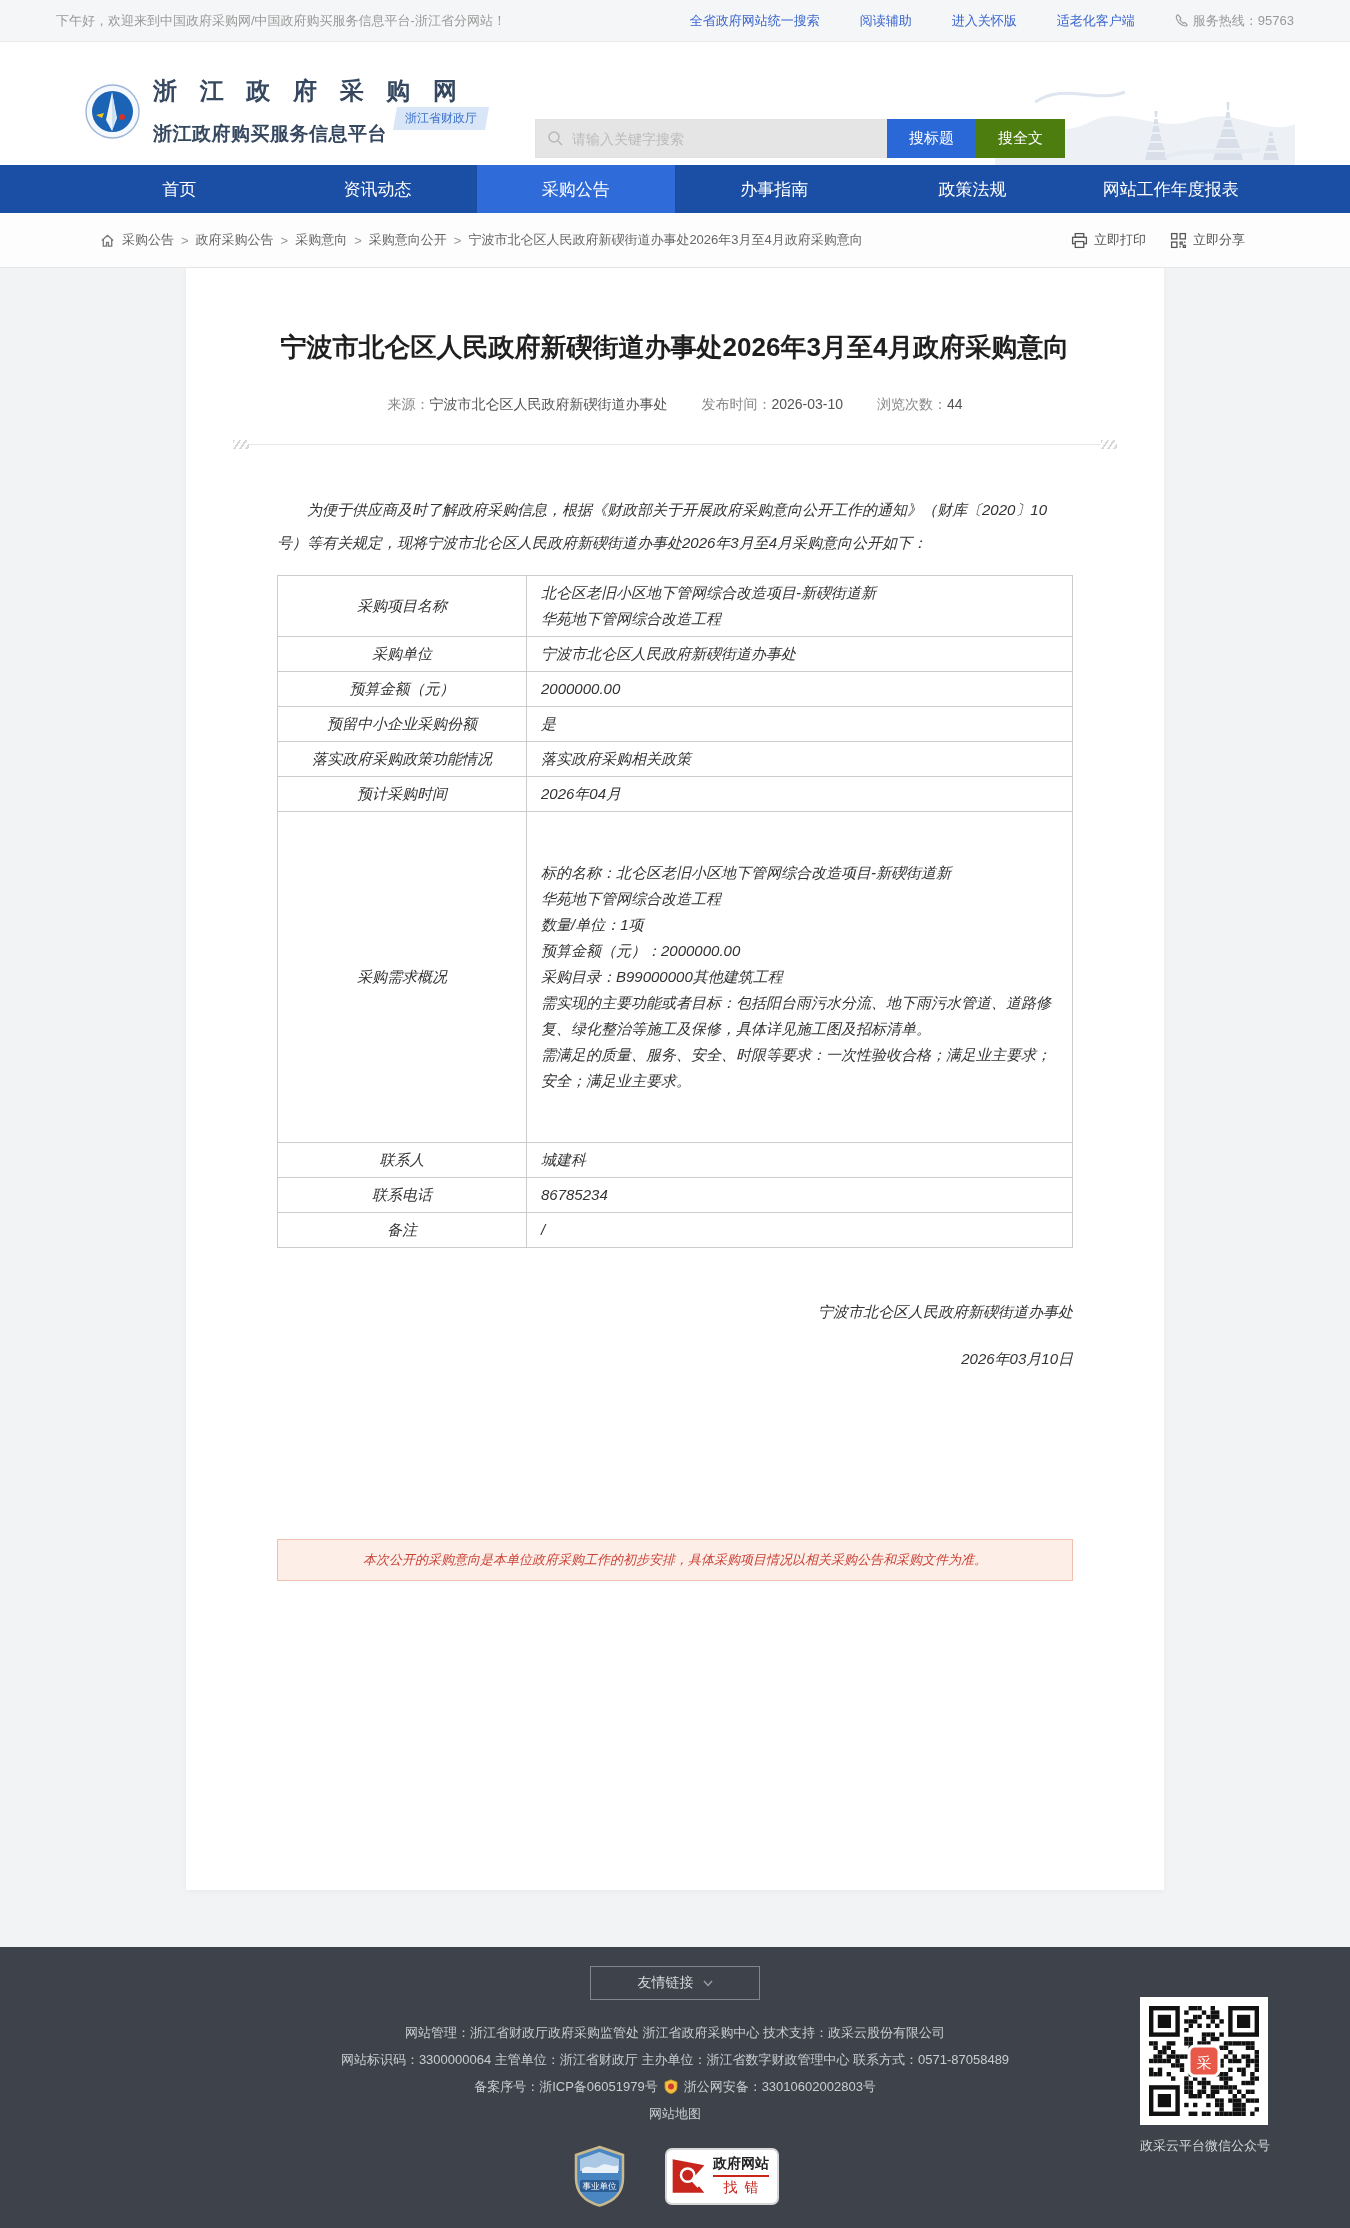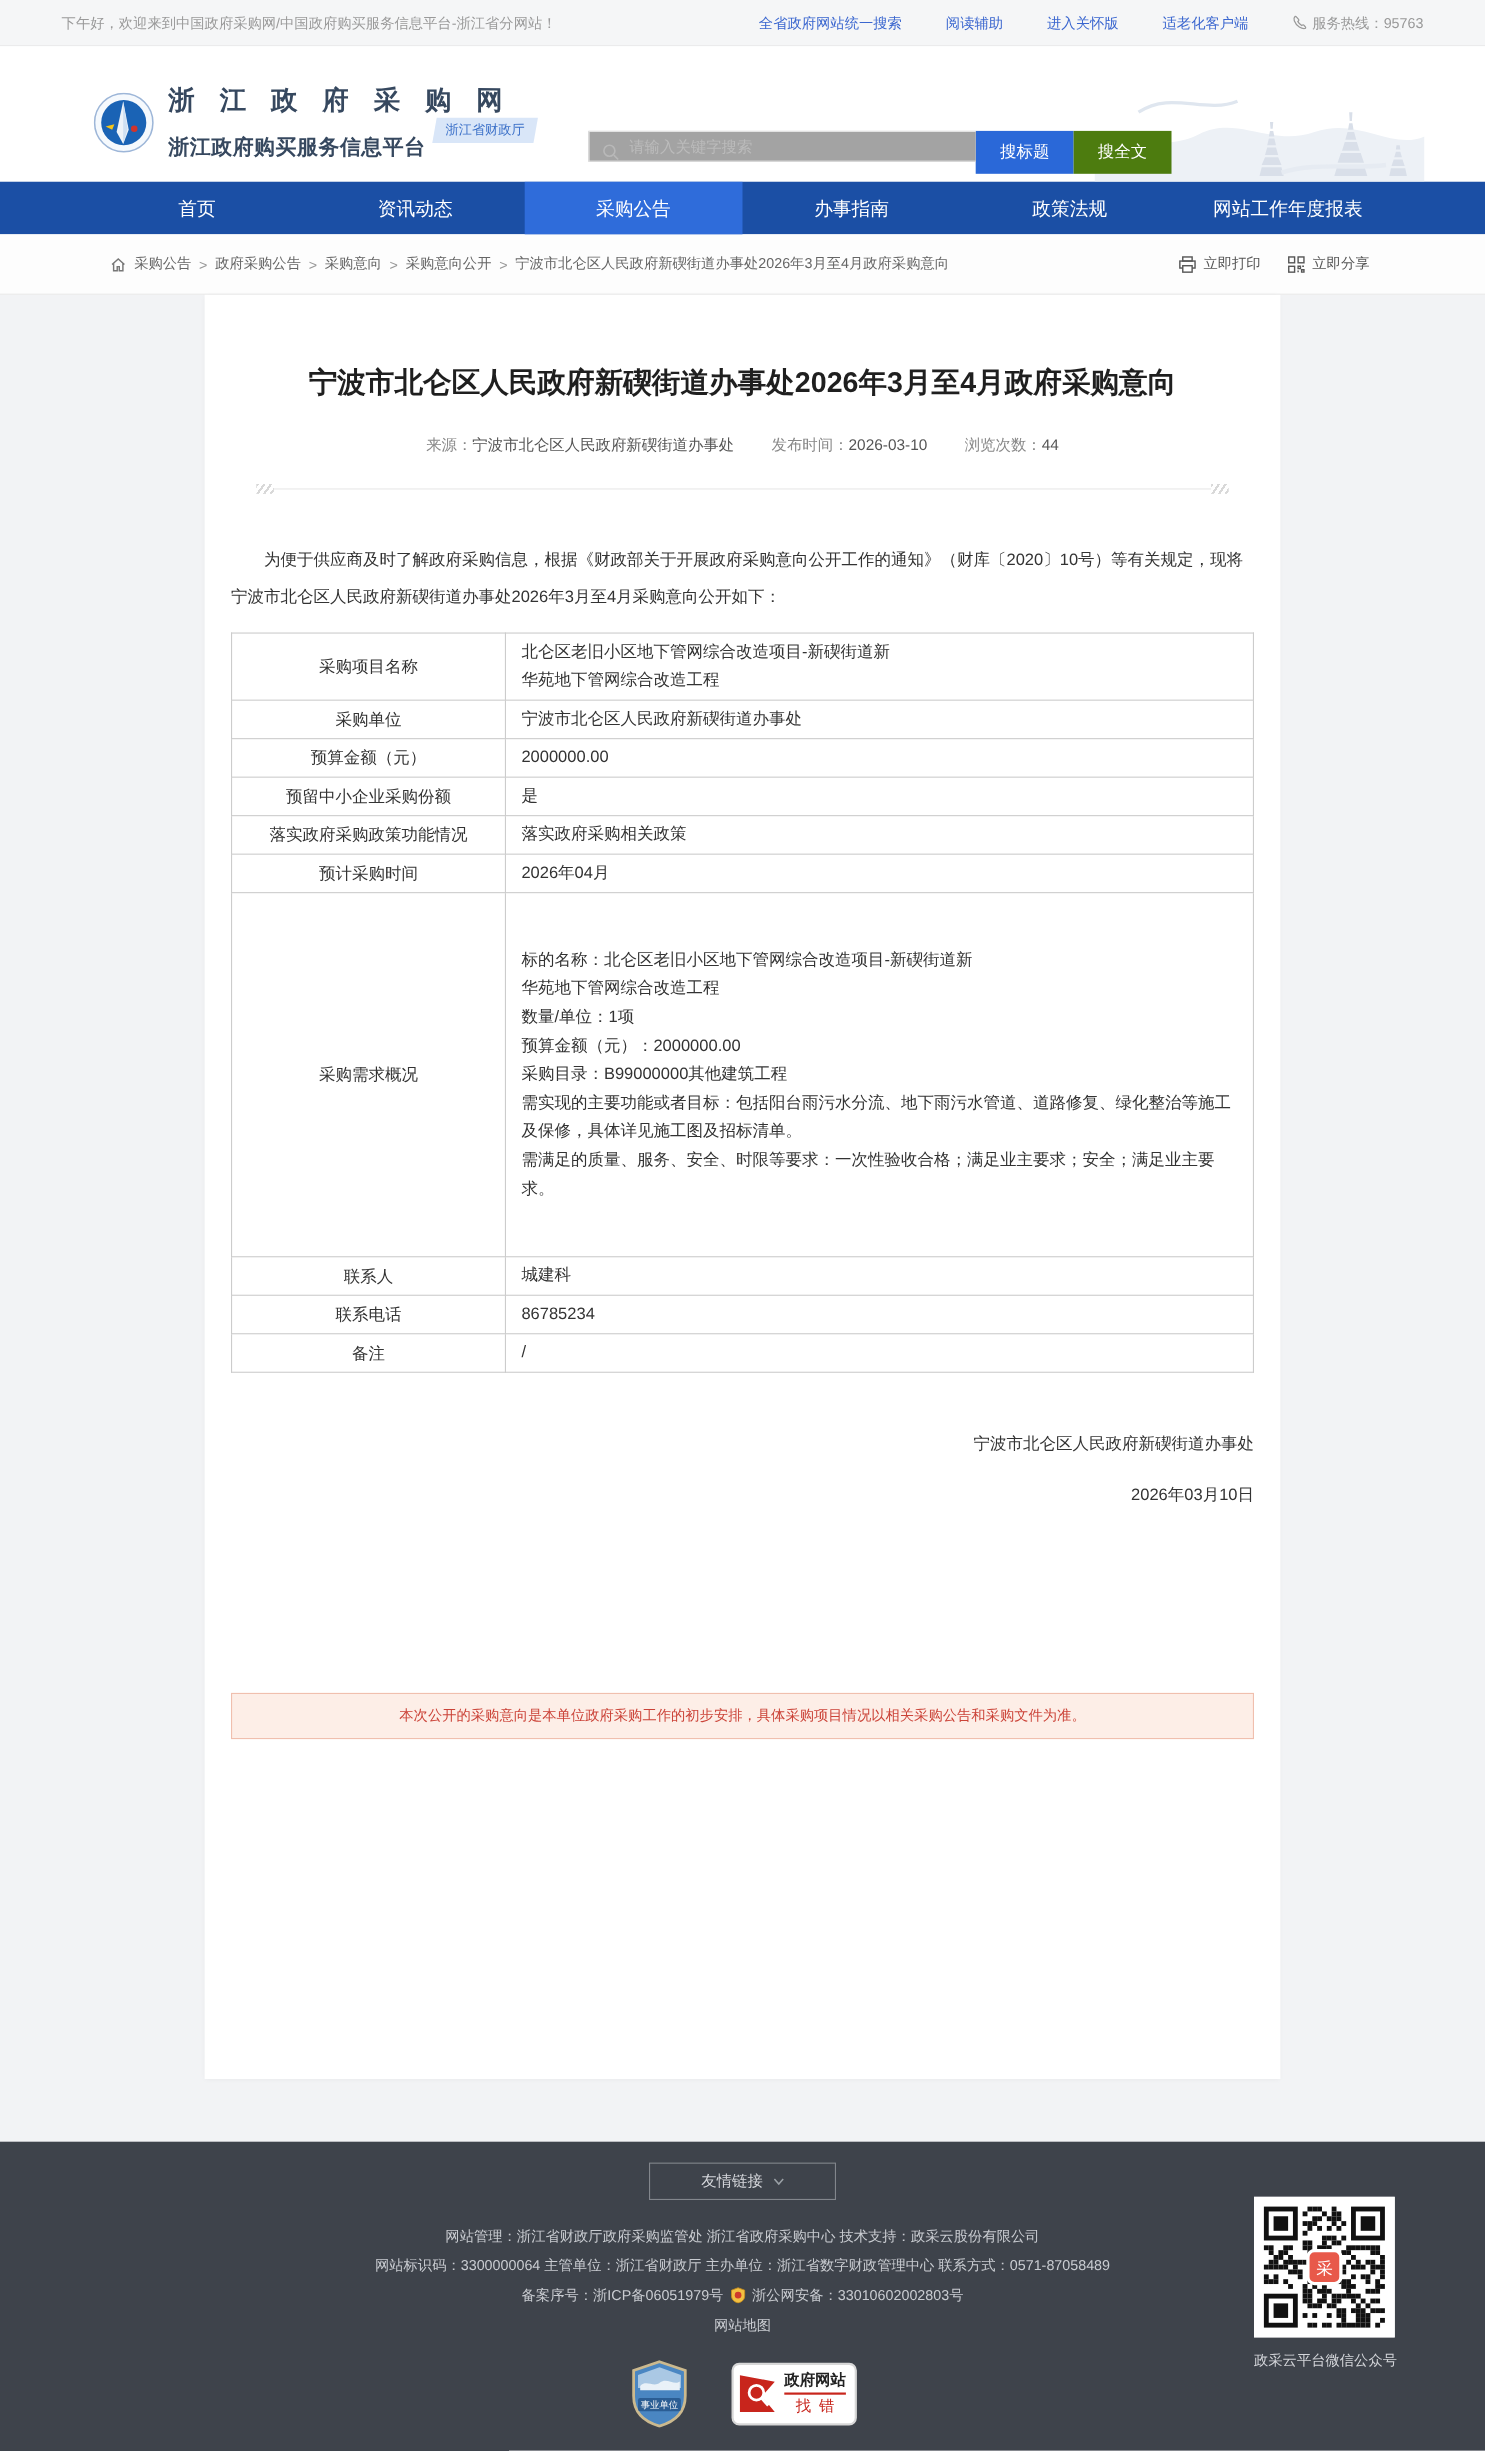--- a/index.html
+++ b/index.html
@@ -20,22 +20,22 @@
   .header { height:123px; background:#fff; position:relative; }
   .logo-wrap { position:absolute; left:85px; top:33px; display:flex; align-items:center; gap:13px; }
   .site-names { position:relative; }
   .site-name-1 { font-size:24px; font-weight:bold; color:#36485f; letter-spacing:8px; white-space:nowrap; }
   .site-name-2 { font-size:19px; font-weight:600; color:#36485f; letter-spacing:0.5px; margin-top:14px; white-space:nowrap; }
   .badge-czt { position:absolute; left:242px; top:32px; background:#d9e6f8; color:#3b70c8;
     font-size:12px; padding:3px 10px; transform:skewX(-10deg); white-space:nowrap; }
   .badge-czt > span { display:inline-block; transform:skewX(10deg); }
   .search-wrap { position:absolute; left:535px; top:77px; display:flex; height:39px; }
   .search-box { position:relative; }
-  .search-input { width:352px; height:28px; border:1px solid #e2e2e2; border-right:none; padding:0 10px 0 36px;
-    font-size:14px; color:#333; outline:none; font-family:inherit; background:#a3a3a3; }
+  .search-input { width:352px; height:39px; border:1px solid #e2e2e2; border-right:none; padding:0 10px 0 36px;
+    font-size:14px; color:#333; outline:none; font-family:inherit; background:#e5e5e5; }
   .search-input::placeholder { color:#bbb; }
   .search-icon-pos { position:absolute; left:12px; top:11px; }
   .btn-search { width:89px; height:39px; border:none; color:#fff; font-size:15px; cursor:pointer; font-family:inherit; }
   .btn-title { background:#2a68d8; }
   .btn-full { background:#4d7c0f; }
   .header-art { position:absolute; right:55px; top:0; width:300px; height:123px; pointer-events:none; }
   
   .nav { height:48px; background:#1b4fa5; display:flex; padding:0 80px; }
   .nav-item { flex:1; display:flex; align-items:center; justify-content:center;
     color:#fff; font-size:17px; cursor:pointer; }
@@ -54,21 +54,21 @@
   .card { width:978px; margin:0 auto; background:#fff; min-height:1622px; padding-top:62px;
     box-shadow:0 1px 5px rgba(0,0,0,0.05); }
   .article-title { text-align:center; font-size:26px; font-weight:bold; color:#1f1f1f; line-height:34px;
     width:820px; margin:0 auto; }
   .article-meta { margin-top:32px; display:flex; justify-content:center; gap:34px; font-size:14px; color:#888; }
   .article-meta b { font-weight:normal; color:#555; }
   .divider { width:884px; margin:26px auto 0; display:flex; align-items:center; }
   .divider .line { flex:1; height:1px; background:#e8e8e8; }
   .divider .hatch { width:16px; height:9px;
     background:repeating-linear-gradient(125deg,#d8d8d8 0 2px,transparent 2px 5px); }
-  .article-inner { width:930px; margin:12px auto; }
+  .article-inner { width:796px; margin:12px auto;font-style:italic; }
   .intro { margin-top:44px; font-size:15px; line-height:33px; color:#333; text-indent:2em; }
   .info-table { margin-top:16px; width:100%; border-collapse:collapse; font-size:15px; color:#333; }
   .info-table td { border:1px solid #ccc; }
   .info-table td.label { width:249px; text-align:center; padding:5px 8px; }
   .info-table td.value { padding:4px 14px; line-height:26px; white-space:pre-line; }
   .info-table td.value.tall { padding:48px 14px; }
   .signoff { text-align:right; margin-top:55px; font-size:15px; color:#333; }
   .signoff-date { text-align:right; margin-top:28px; font-size:15px; color:#333; }
   .notice { margin-top:170px; background:#fdeee7; border:1px solid #f0bfae; color:#cb4338;
     font-size:13px; text-align:center; padding:10px 12px; line-height:1.5; }

